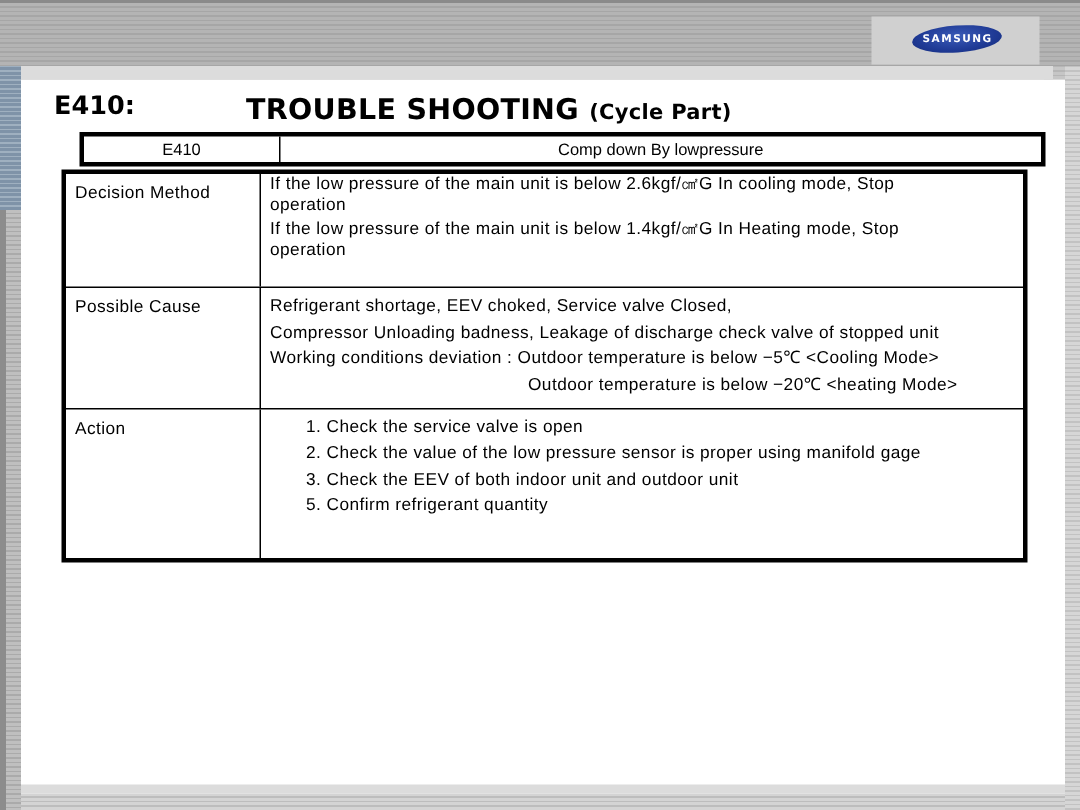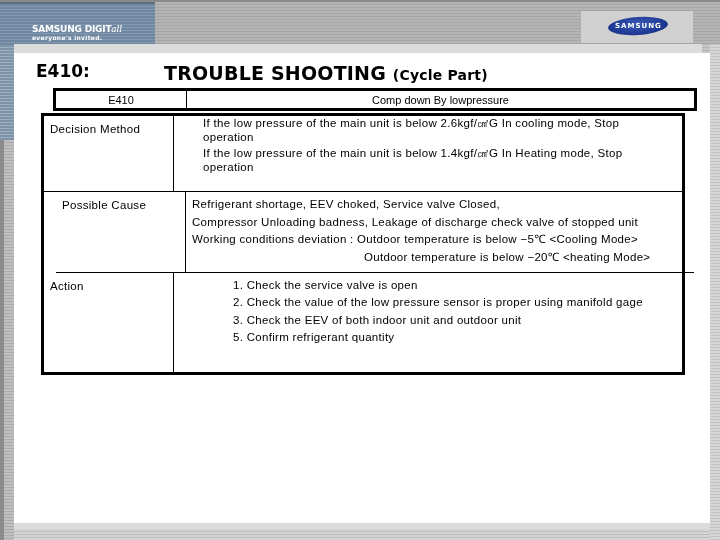--- a/index.html
+++ b/index.html
@@ -91,21 +91,21 @@
     .tbl {
       position: absolute; border: 3px solid #000; box-sizing: border-box; background: #fff;
     }
     .code-tbl { left: 41px; top: 88px; width: 644px; height: 23px; display: flex; margin-left: 12px; }
     .code-tbl .c1 { width: 130px; border-right: 1px solid #000; text-align: center; }
     .code-tbl .c2 { flex: 1; text-align: center; }
     .code-tbl div { font-size: 11px; line-height: 18px; color: #000; }
 
     .main-tbl { left: 41px; top: 113px; width: 644px; height: 262px; }
     .row { position: absolute; left: 0; width: 638px; border-bottom: 1px solid #000; display: flex; box-sizing: border-box; }
-    .row:last-child { border-bottom: none; gap: 29px; }
+    .row:last-child { border-bottom: none; }
     .lbl {
       width: 130px; border-right: 1px solid #000; box-sizing: border-box; padding: 7px 0 0 6px;
       font-size: 11.5px; color: #000; letter-spacing: 0.3px;
     }
     .val { flex: 1; padding: 0 0 0 6px; font-size: 11.5px; color: #000; letter-spacing: 0.3px; }
     .val .ln { line-height: 14px; white-space: nowrap; }
     .val .gap { height: 2px; }
     .cause .ln { line-height: 17.5px; }
     .action .ln { line-height: 17.3px; margin-left: 24px; }
     .indent { padding-left: 172px; }
@@ -114,26 +114,20 @@
 <body>
 
 <div class="frame"></div>
 <div class="right-shadow"></div>
 <div class="content"></div>
 <div class="bottom-band"></div>
 <div class="left-strip"></div>
 <div class="left-strip-lower"></div>
 
 <div class="header">
-  <div class="brand-box">
-    <div class="brand-text">
-      <span>SAMSUNG DIGIT</span><span class="all">all</span><br>
-      <span class="sub">everyone's invited.</span>
-    </div>
-  </div>
   <div class="title">
     <span>TROUBLE SHOOTING</span>
     <span class="sub">(Cycle Part)</span>
   </div>
   <div class="logo-panel">
     <div class="logo-oval">
       <span>SAMSUNG</span>
     </div>
   </div>
 </div>
@@ -141,31 +135,31 @@
 <div class="inner-band"></div>
 
 <div class="heading">E410:</div>
 
 <div class="tbl code-tbl">
   <div class="c1">E410</div>
   <div class="c2">Comp down By lowpressure</div>
 </div>
 
 <div class="tbl main-tbl">
-  <div class="row" style="top:0; height:76px;gap:23px;">
+  <div class="row" style="top:0; height:76px;">
     <div class="lbl">Decision Method</div>
     <div class="val">
       <div class="ln">If the low pressure of the main unit is below 2.6kgf/㎠G In cooling mode, Stop</div>
       <div class="ln">operation</div>
       <div class="gap"></div>
       <div class="ln">If the low pressure of the main unit is below 1.4kgf/㎠G In Heating mode, Stop</div>
       <div class="ln">operation</div>
     </div>
   </div>
-  <div class="row cause" style="top:76px; height:81px;margin-left:12px;">
+  <div class="row cause" style="top:76px; height:81px;">
     <div class="lbl">Possible Cause</div>
     <div class="val" style="padding-top:4px;">
       <div class="ln">Refrigerant shortage, EEV choked, Service valve Closed,</div>
       <div class="ln">Compressor Unloading badness, Leakage of discharge check valve of stopped unit</div>
       <div class="ln">Working conditions deviation : Outdoor temperature is below −5℃ &lt;Cooling Mode&gt;</div>
       <div class="ln indent">Outdoor temperature is below −20℃ &lt;heating Mode&gt;</div>
     </div>
   </div>
   <div class="row action" style="top:157px; height:99px;">
     <div class="lbl">Action</div>

